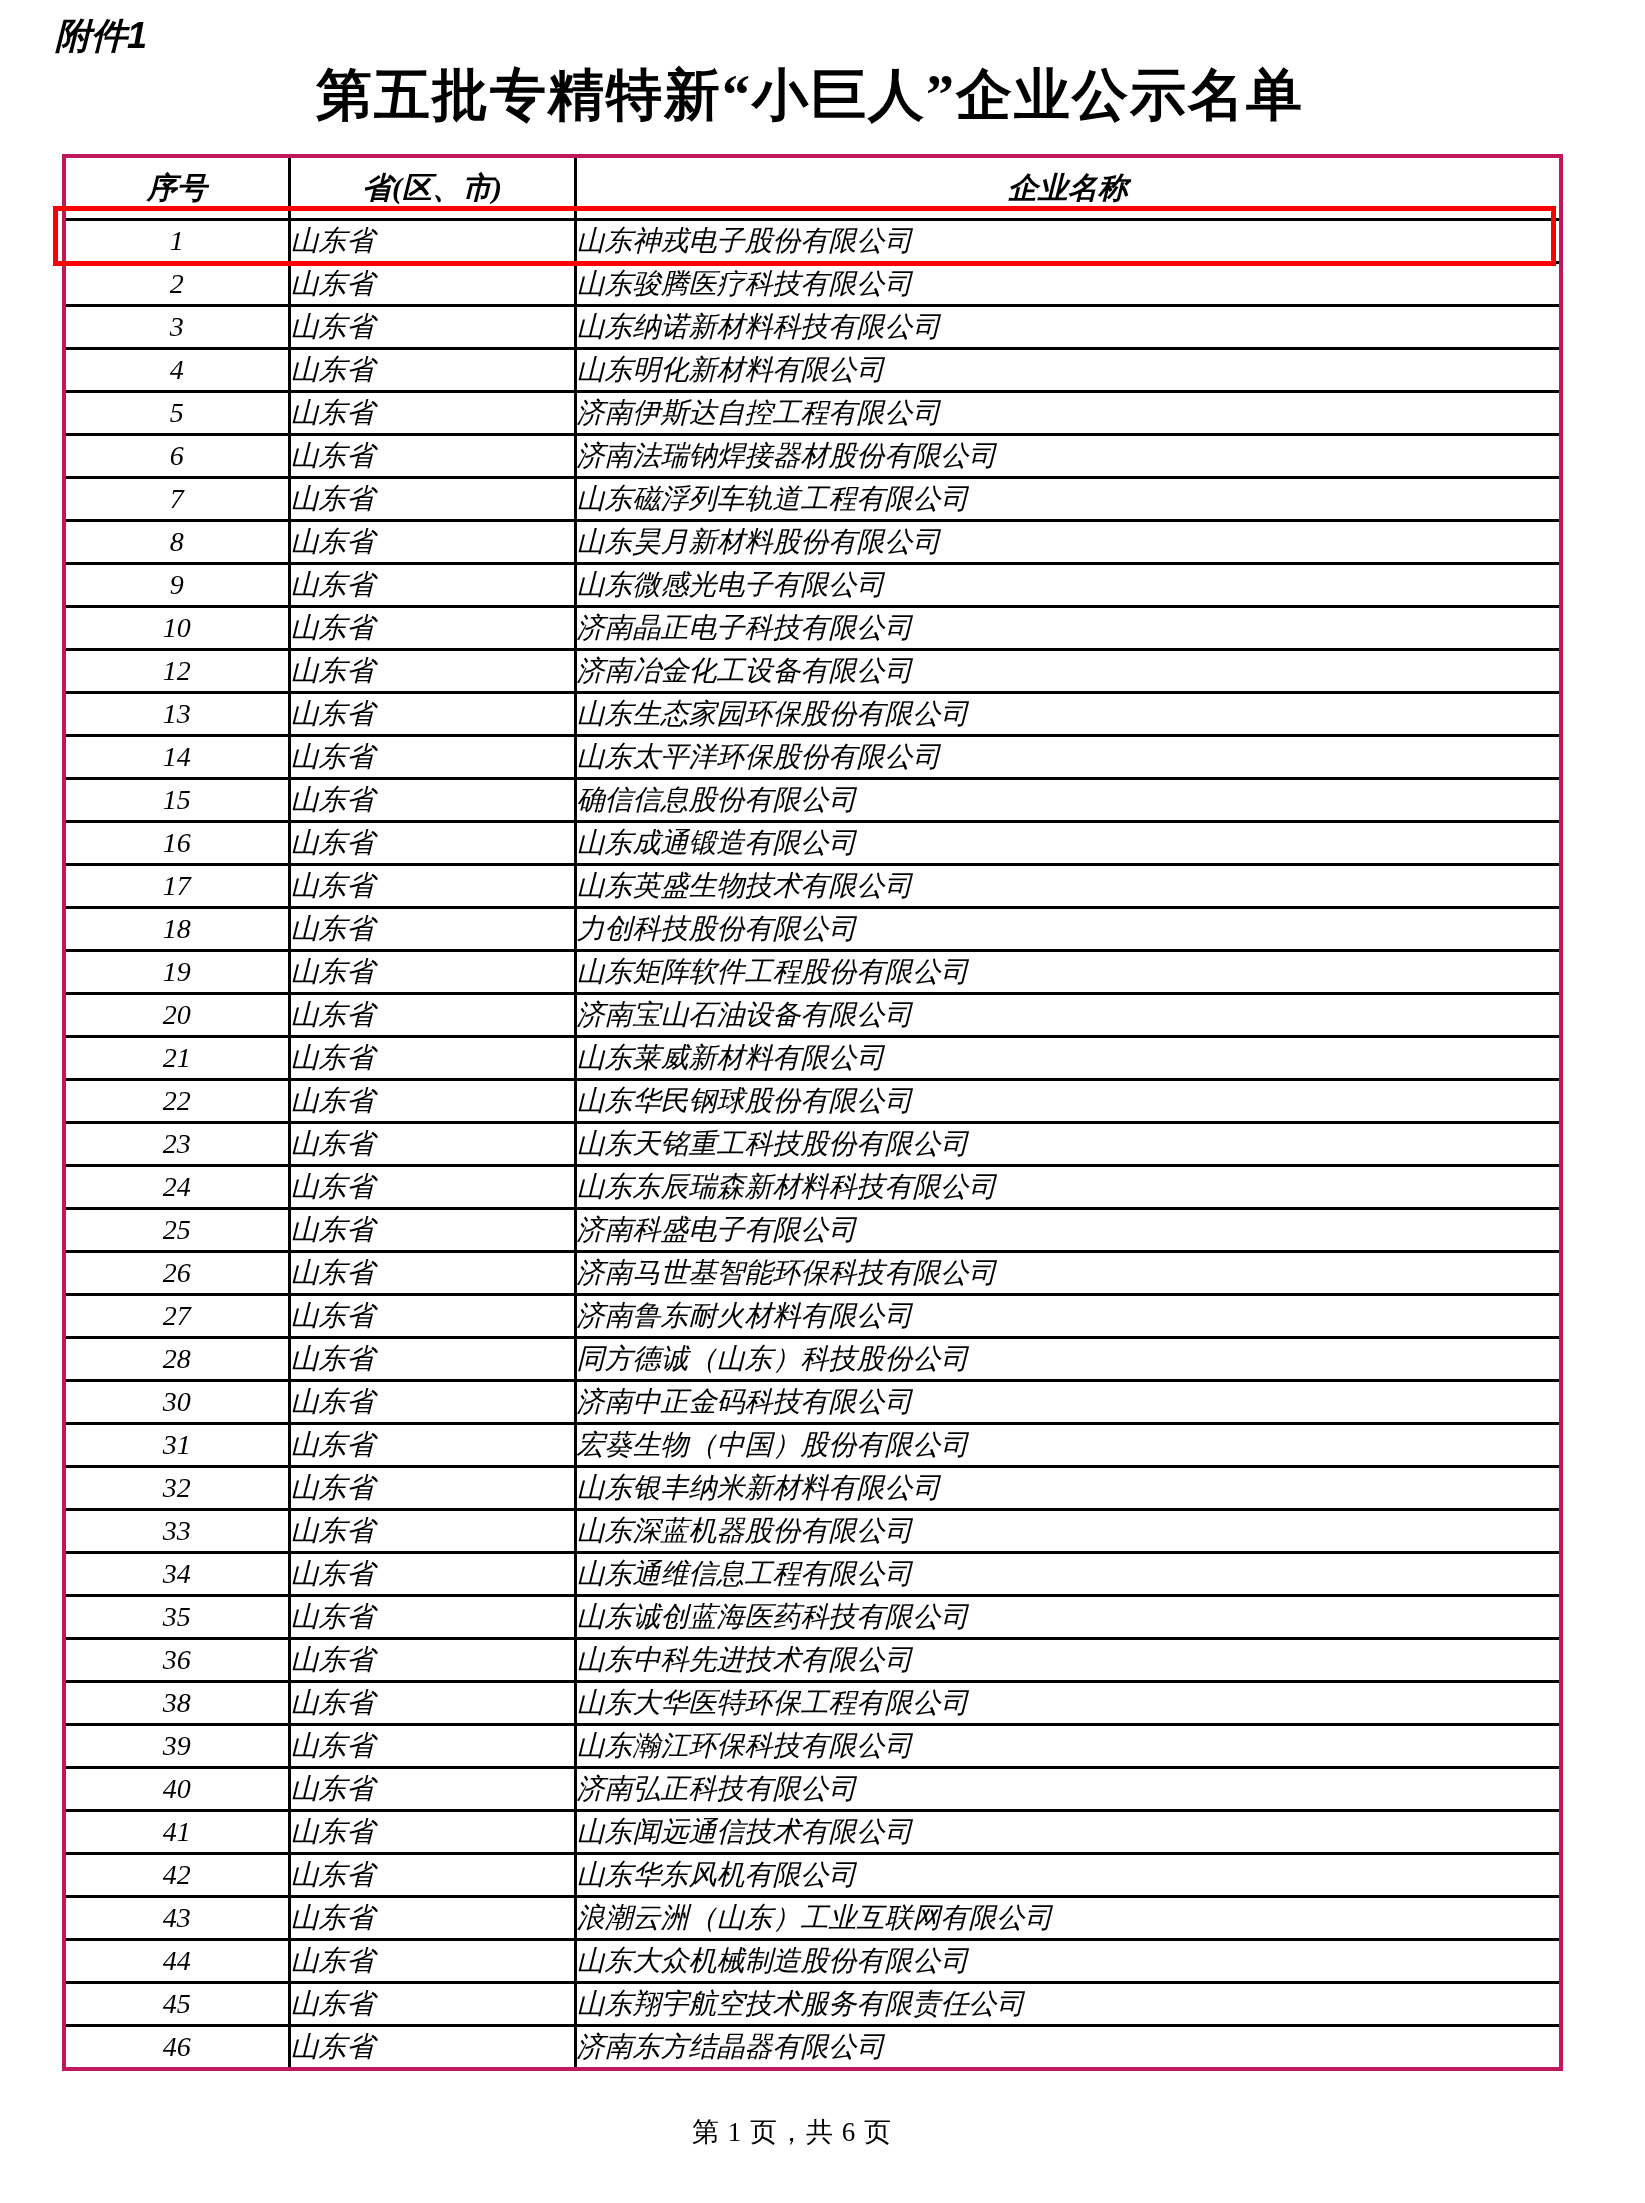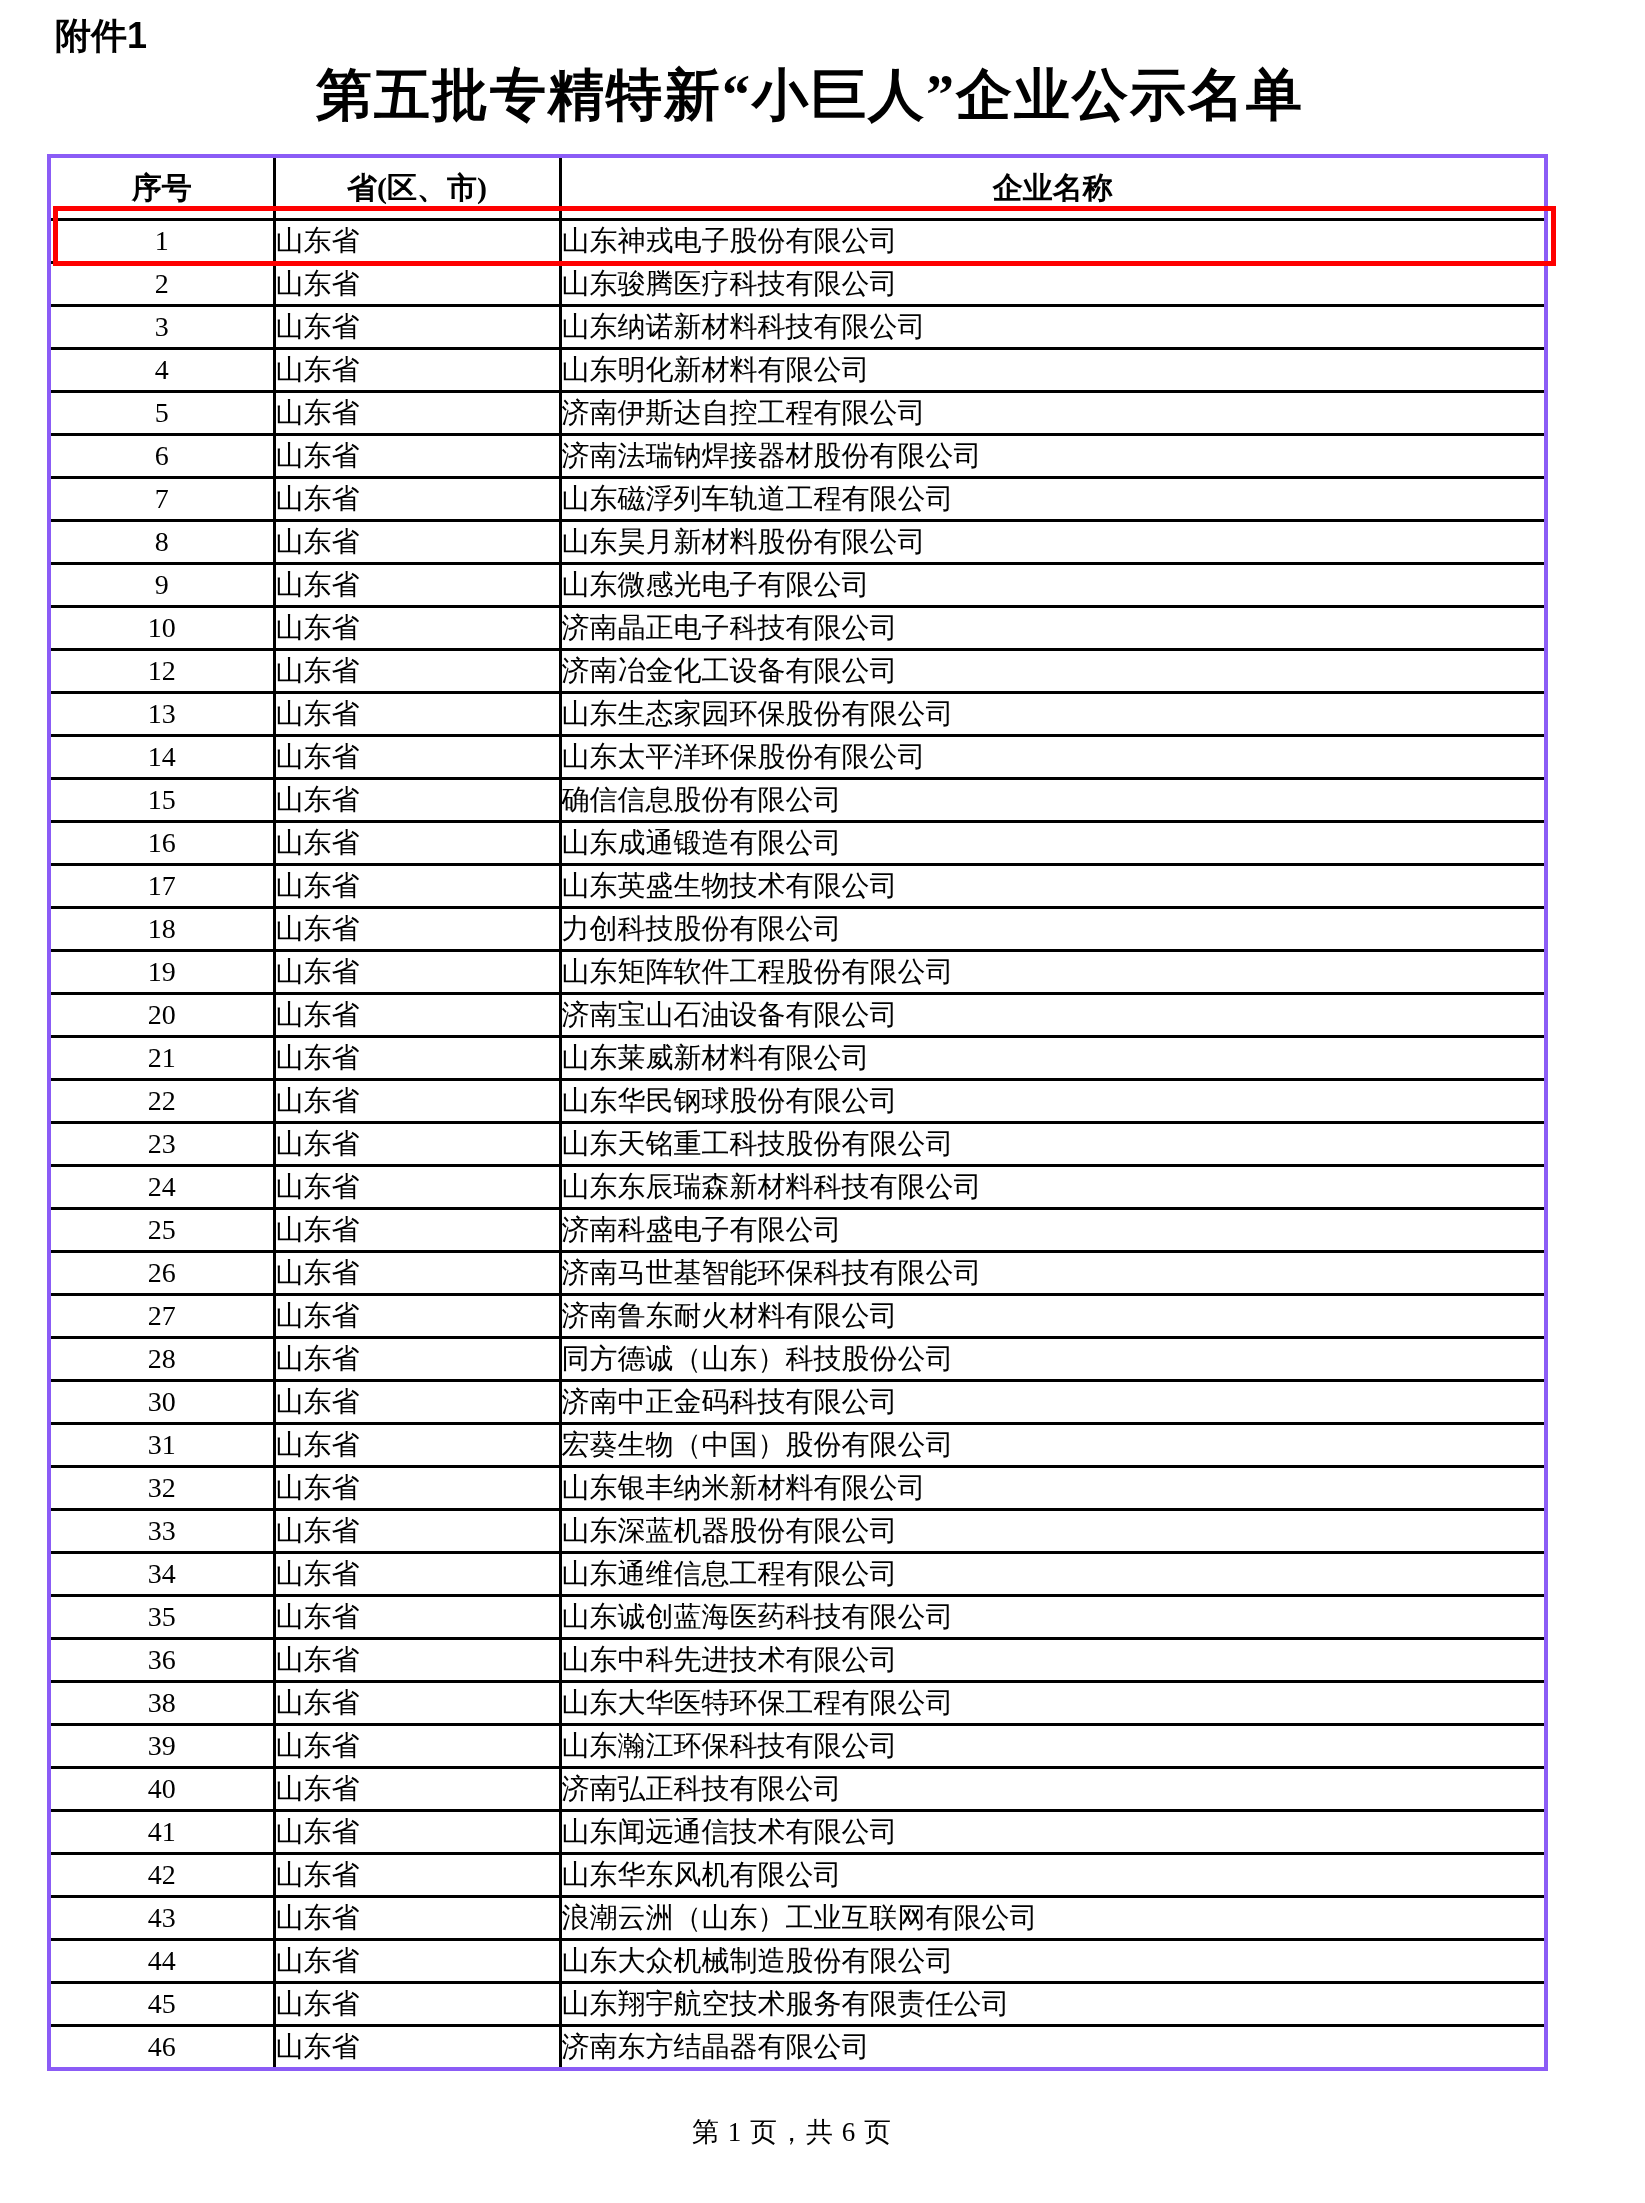--- a/index.html
+++ b/index.html
@@ -4,29 +4,31 @@
 <style>
   html,body{margin:0;padding:0;}
   body{
     width:1646px;height:2204px;position:relative;background:#ffffff;
     font-family:"Liberation Serif","DejaVu Serif",serif;color:#000;
   }
   .attachment{
     position:absolute;left:55px;top:12px;
     font-size:36px;font-weight:bold;
     font-family:"Liberation Sans","DejaVu Sans",sans-serif;
+    font-style:italic;
   }
   .doc-title{
     position:absolute;left:62px;top:58px;width:1496px;
     text-align:center;font-size:56px;font-weight:bold;letter-spacing:2px;
   }
   table.list{
-    position:absolute;left:47px;top:154px;width:1496px;
+    position:absolute;left:62px;top:154px;width:1496px;
     border-collapse:collapse;table-layout:fixed;
-    border:4px solid #8b5cf6;
+    border:4px solid #be185d;
+    font-style:italic;
   }
   table.list th,table.list td{
     border:3px solid #000;padding:0;overflow:hidden;white-space:nowrap;
   }
   table.list th{
     height:60px;font-size:30px;font-weight:bold;text-align:center;vertical-align:middle;
   }
   table.list td{
     height:40px;font-size:28px;vertical-align:middle;
   }

